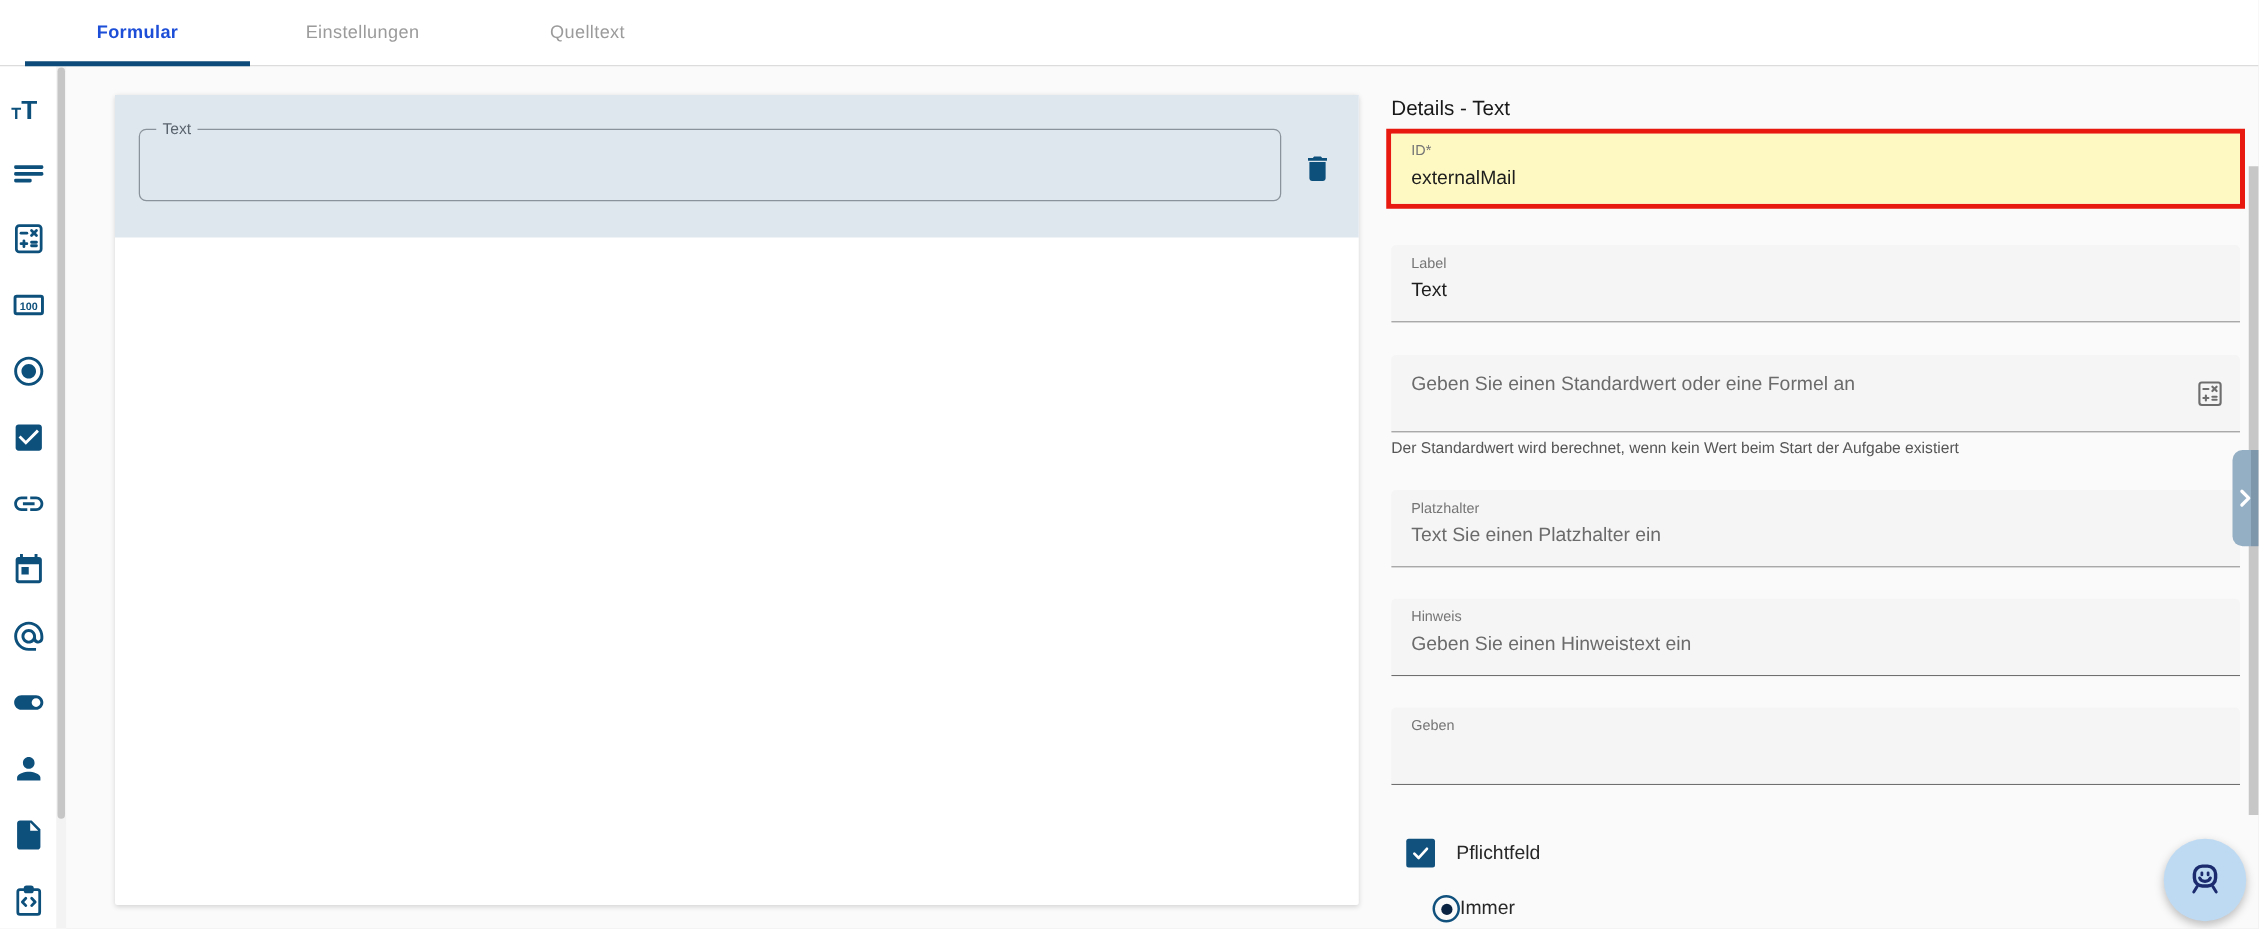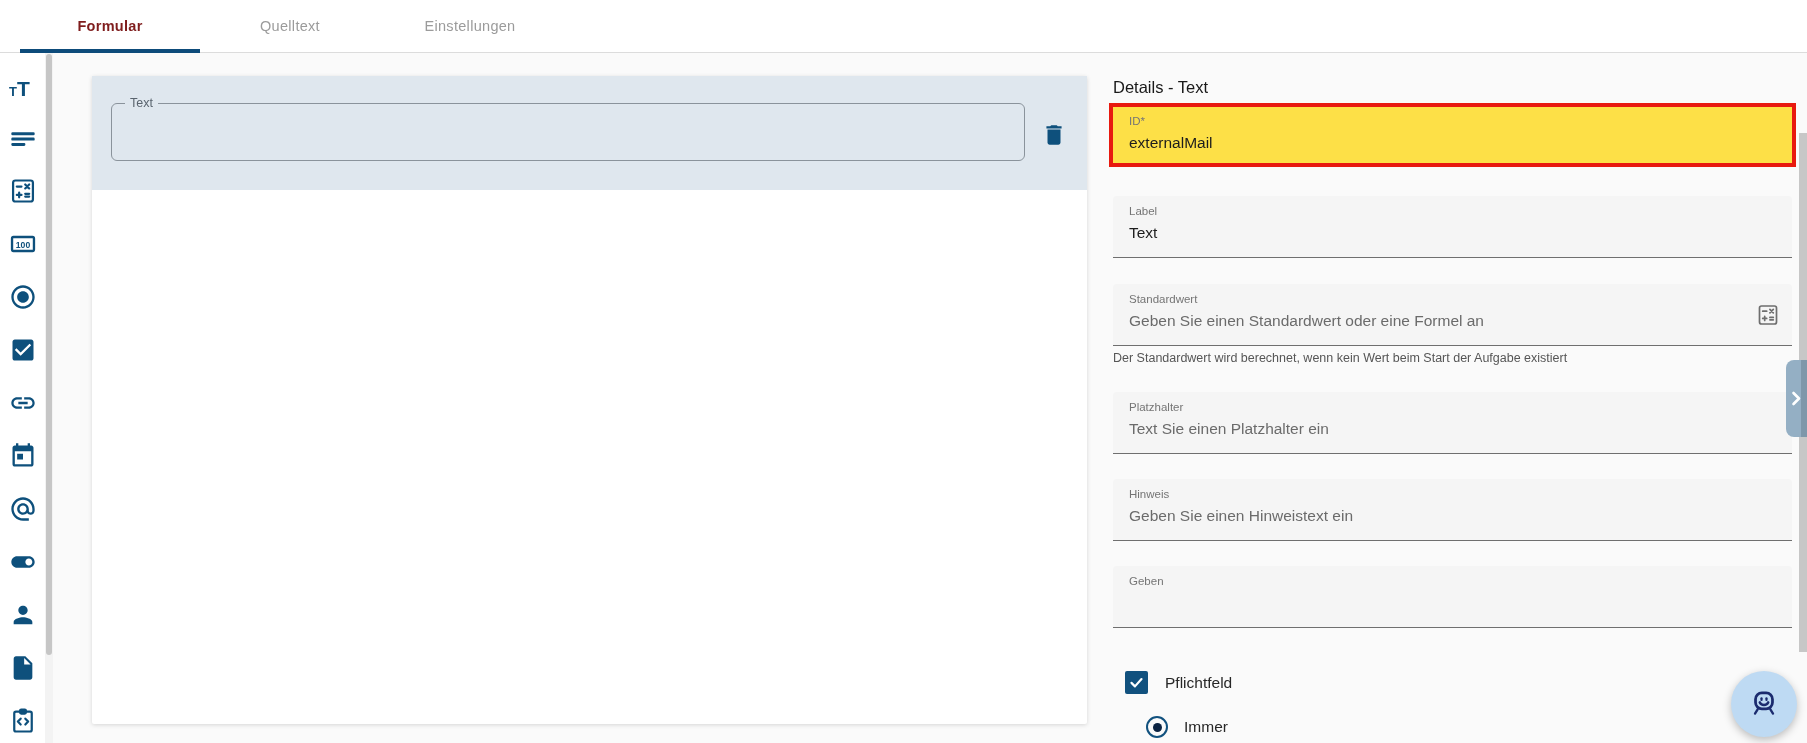--- a/index.html
+++ b/index.html
@@ -5,21 +5,21 @@
   html,body{margin:0;padding:0;background:#e9e9e9;}
   .page{position:relative;width:1807px;height:743px;background:#fafafa;overflow:hidden;
         font-family:"Liberation Sans","DejaVu Sans",sans-serif;-webkit-font-smoothing:antialiased;}
 
   
   .topbar{position:absolute;top:0;left:0;right:0;height:52px;background:#ffffff;
           border-bottom:1px solid #dcdcdc;display:flex;z-index:5;}
   .tab{width:180px;display:flex;align-items:center;justify-content:center;
        font-size:14.5px;letter-spacing:.3px;color:#9b9b9b;font-weight:400;position:relative;cursor:pointer;}
   .tab:first-child{margin-left:20px;}
-  .tab.active{color:#7f1d1d;font-weight:700;}
+  .tab.active{color:#1d4ed8;font-weight:700;}
   .tab.active::after{content:"";position:absolute;left:0;right:0;bottom:-1px;height:4px;background:#0d4b7a;}
 
   
   .sidebar{position:absolute;top:52px;left:0;bottom:0;width:53px;background:#ffffff;z-index:4;}
   .side-track{position:absolute;top:0;right:0;width:8px;bottom:0;background:#f3f3f3;}
   .side-thumb{position:absolute;top:2px;right:1px;width:6px;height:601px;background:#c6c6c6;border-radius:3px;}
   .palette{position:absolute;top:19px;left:9px;display:flex;flex-direction:column;gap:25px;}
   .pal-item{width:28px;height:28px;color:#0e507c;display:flex;align-items:flex-end;cursor:pointer;}
   .pal-item svg{width:28px;height:28px;display:block;}
   .ticon{display:flex;align-items:baseline;color:#0e507c;line-height:1;}
@@ -40,32 +40,32 @@
   
   .details-title{position:absolute;left:1113px;top:78px;font-size:16.5px;font-weight:400;color:#191919;}
   .ffield{position:absolute;left:1113px;width:679px;height:62px;background:#f5f5f5;
           border-bottom:1px solid #6f6f6f;border-radius:4px 4px 0 0;box-sizing:border-box;
           padding:9px 16px 0;cursor:text;}
   .flabel{font-size:11.5px;color:#757575;line-height:13px;}
   .fvalue{font-size:15.5px;color:#1d1d1d;margin-top:5px;line-height:19px;}
   .fvalue.ph{color:#6b6b6b;}
   .id-annotation{position:absolute;left:1109px;top:103px;width:687px;height:64px;
                  border:4px solid #e8190f;box-sizing:border-box;z-index:2;}
-  .id-inner{width:100%;height:100%;background:#fde047;box-sizing:border-box;padding:8px 16px 0;cursor:text;}
+  .id-inner{width:100%;height:100%;background:#fef9c3;box-sizing:border-box;padding:8px 16px 0;cursor:text;}
   .helper{position:absolute;left:1113px;top:351px;font-size:12.5px;color:#565656;}
   .field-icon-btn{position:absolute;right:12px;top:50%;transform:translateY(-50%);width:24px;height:24px;
                   color:#6e6e6e;cursor:pointer;}
   .field-icon-btn svg{width:24px;height:24px;display:block;}
 
   .check-row{position:absolute;left:1125px;top:671px;display:flex;align-items:center;gap:17px;}
   .checkbox{width:23px;height:23px;background:#11517e;border-radius:2px;display:flex;
             align-items:center;justify-content:center;cursor:pointer;}
   .checkbox svg{width:17px;height:17px;}
   .opt-label{font-size:15.5px;color:#272727;}
-  .radio-row{position:absolute;left:1146px;top:716px;display:flex;align-items:center;gap:16px;}
+  .radio-row{position:absolute;left:1146px;top:716px;display:flex;align-items:center;}
   .radio{width:22px;height:22px;border:2.5px solid #11517e;border-radius:50%;box-sizing:border-box;
          display:flex;align-items:center;justify-content:center;cursor:pointer;}
   .radio-dot{width:9px;height:9px;border-radius:50%;background:#0b2342;}
 
   
   .expand-tab{position:absolute;left:1786px;top:360px;width:21px;height:77px;border-radius:8px 0 0 8px;
               background:linear-gradient(to right,#94afc4 72%,#7e97aa 72%);display:flex;align-items:center;
               justify-content:center;cursor:pointer;z-index:6;}
   .panel-thumb{position:absolute;right:0;top:133px;width:8px;height:519px;background:#c7c7c7;z-index:5;}
   .fab{position:absolute;left:1731px;top:671px;width:66px;height:66px;border-radius:50%;background:#bedaf3;
@@ -76,24 +76,24 @@
 </head>
 <body>
 
 <div class="page">
 
   <div class="topbar">
     <div class="tab active">
       <span>Formular</span>
     </div>
     <div class="tab">
+      <span>Einstellungen</span>
+    </div>
+    <div class="tab">
       <span>Quelltext</span>
-    </div>
-    <div class="tab">
-      <span>Einstellungen</span>
     </div>
   </div>
 
   <div class="sidebar">
     <div class="palette">
 
       <div class="pal-item">
         <span class="ticon">
             <span class="t-small">T</span>
             <span class="t-big">T</span>
@@ -208,21 +208,20 @@
       <div class="fvalue">externalMail</div>
     </div>
   </div>
 
   <div class="ffield" style="top:196px">
     <div class="flabel">Label</div>
     <div class="fvalue">Text</div>
   </div>
 
   <div class="ffield" style="top:284px">
-    <div class="flabel">Standardwert</div>
     <div class="fvalue ph">Geben Sie einen Standardwert oder eine Formel an</div>
     <div class="field-icon-btn">
       <svg viewBox="0 0 24 24" fill="none" stroke="currentColor" stroke-width="1.7" stroke-linecap="round">
         <rect x="3.5" y="3" width="17" height="18" rx="2"></rect>
         <path d="M6.7 8.2 H10.7"></path>
         <path d="M13.9 6.4 L17.3 9.8 M17.3 6.4 L13.9 9.8"></path>
         <path d="M8.7 13.4 V17.4 M6.7 15.4 H10.7"></path>
         <path d="M13.9 14.4 H17.3 M13.9 16.8 H17.3"></path>
       </svg>
     </div>

